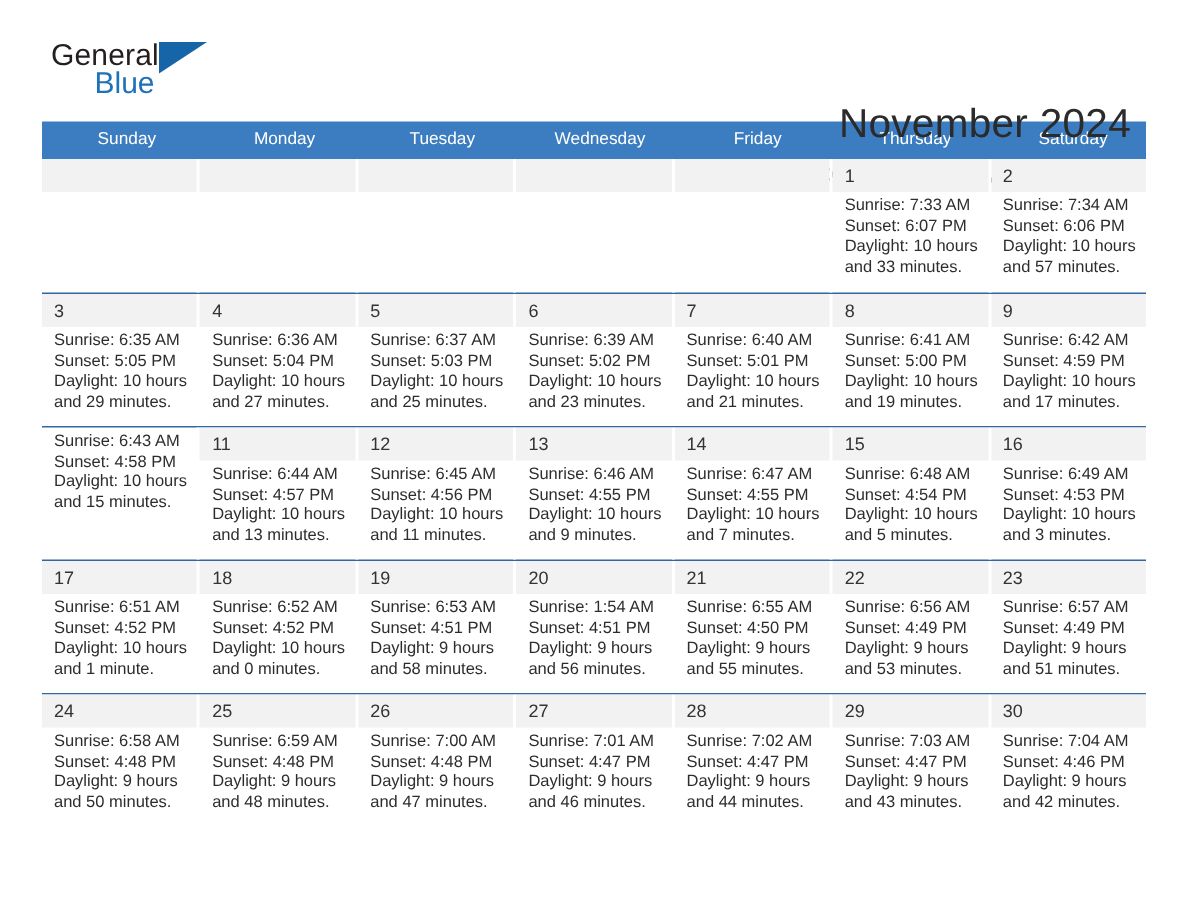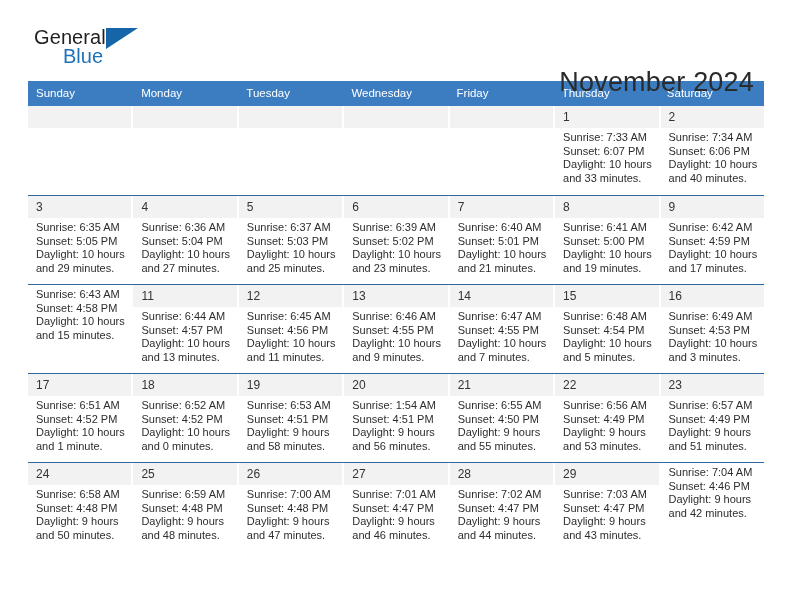--- a/index.html
+++ b/index.html
@@ -88,20 +88,21 @@
     display: flex;
     background: #3b7dc0;
   }
   .weekday {
     flex: 1 1 0;
     color: #ffffff;
     font-size: 11.5px;
     line-height: 13px;
     padding: 6px 0 6px 8px;
     box-sizing: border-box;
+    text-align: center;
   }
   .week {
     display: flex;
     border-top: 1px solid #31679f;
     height: 89px;
     box-sizing: border-box;
   }
   .week:first-of-type {
     border-top: none;
   }
@@ -192,21 +193,21 @@
               <div>Daylight: 10 hours</div>
               <div>and 33 minutes.</div>
             </div>
           </div>
           <div class="daycell">
             <div class="daynum">2</div>
             <div class="info">
               <div>Sunrise: 7:34 AM</div>
               <div>Sunset: 6:06 PM</div>
               <div>Daylight: 10 hours</div>
-              <div>and 40 minutes.</div>
+              <div>and 57 minutes.</div>
             </div>
           </div>
         </div>
         <div class="week">
           <div class="daycell">
             <div class="daynum">3</div>
             <div class="info">
               <div>Sunrise: 6:35 AM</div>
               <div>Sunset: 5:05 PM</div>
               <div>Daylight: 10 hours</div>
@@ -446,20 +447,21 @@
           <div class="daycell">
             <div class="daynum">29</div>
             <div class="info">
               <div>Sunrise: 7:03 AM</div>
               <div>Sunset: 4:47 PM</div>
               <div>Daylight: 9 hours</div>
               <div>and 43 minutes.</div>
             </div>
           </div>
           <div class="daycell">
+            <div class="daynum">30</div>
             <div class="info">
               <div>Sunrise: 7:04 AM</div>
               <div>Sunset: 4:46 PM</div>
               <div>Daylight: 9 hours</div>
               <div>and 42 minutes.</div>
             </div>
           </div>
         </div>
       </div>
 

